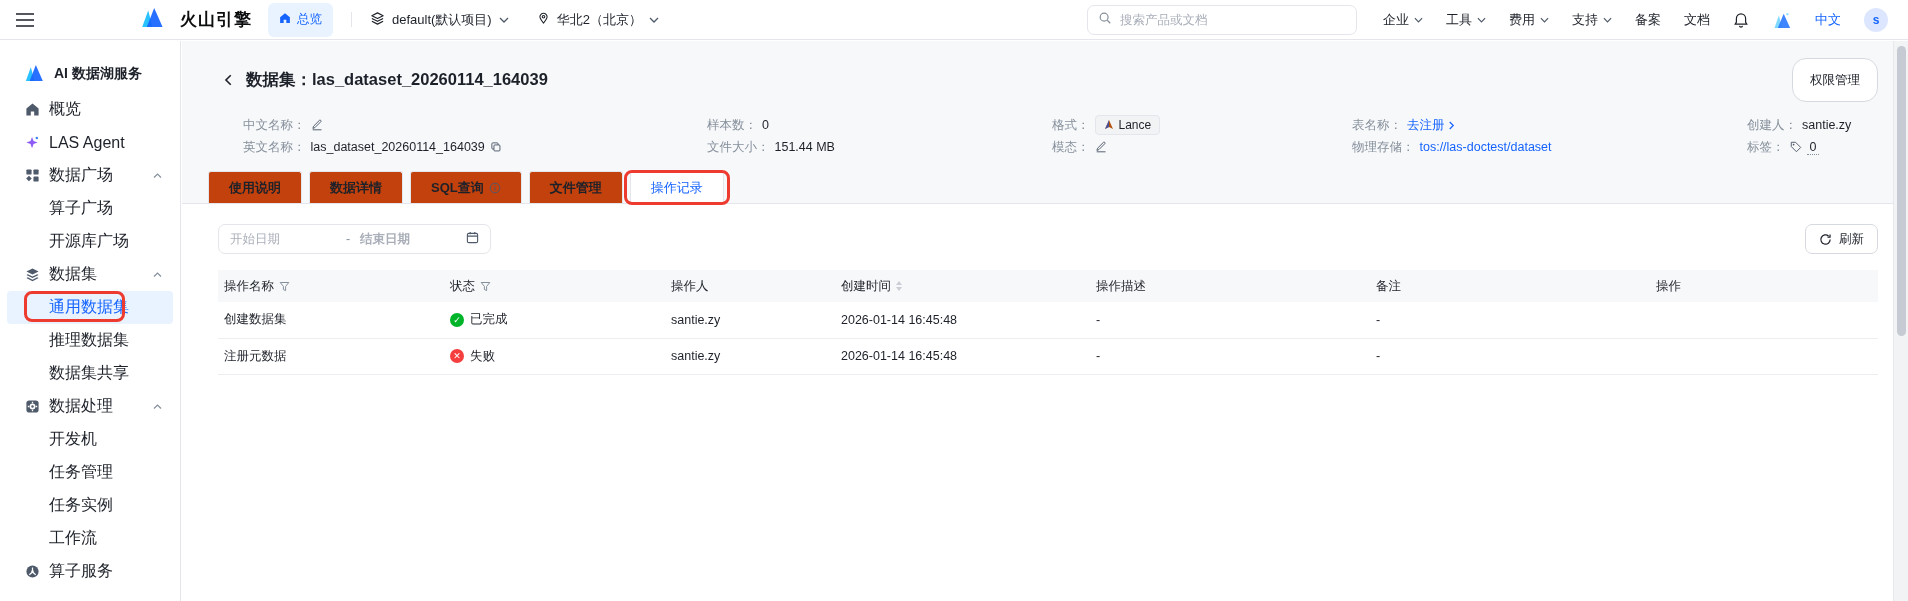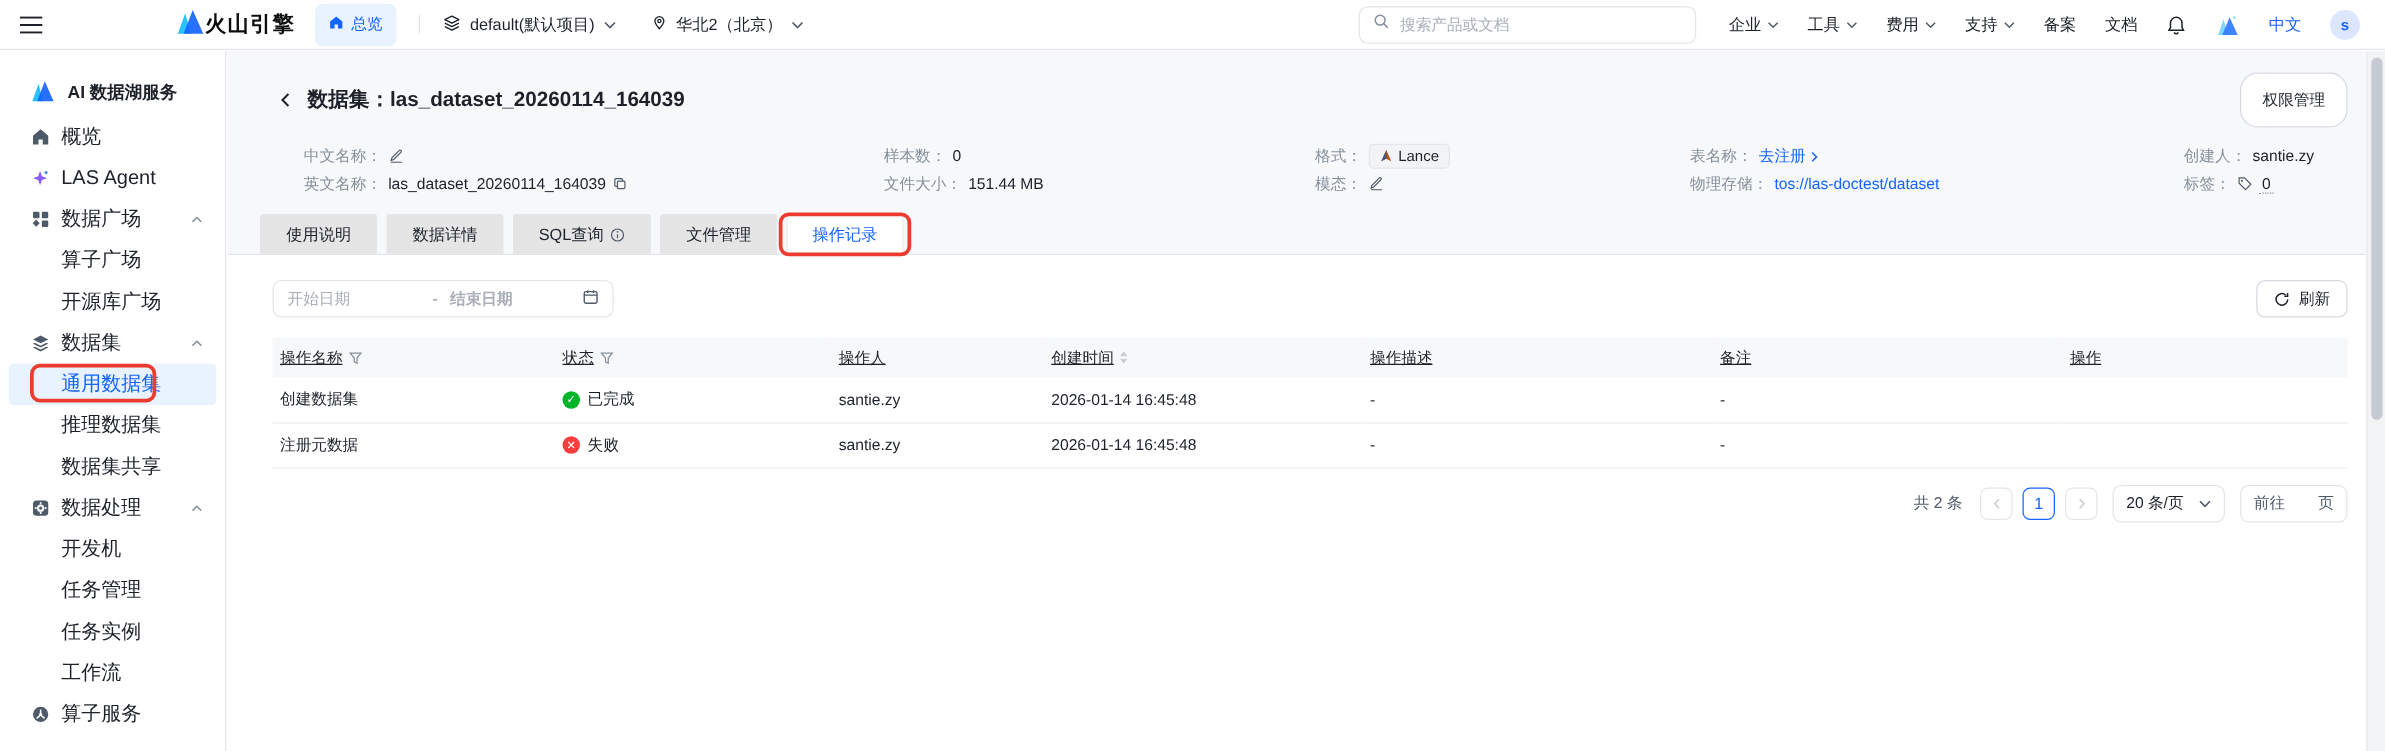--- a/index.html
+++ b/index.html
@@ -6,21 +6,21 @@
   html,body { width:1908px; height:601px; overflow:hidden; }
   body { font-family:"Liberation Sans","DejaVu Sans",sans-serif; color:#1d2129; background:#fff; }
   .screen { position:relative; width:1908px; height:601px; overflow:hidden; }
 
   
   .topnav { position:absolute; top:0; left:0; right:0; height:40px; background:#fff;
             border-bottom:1px solid #e5e6eb; display:flex; align-items:center;
             justify-content:space-between; padding:0 20px 0 16px; z-index:6; }
   .nav-left { display:flex; align-items:center; }
   .hamburger { display:flex; align-items:center; cursor:pointer; }
-  .brand { display:flex; align-items:center; gap:0; margin-left:106px;text-align:center; }
+  .brand { display:flex; align-items:center; gap:16px; margin-left:106px;text-align:center; }
   .brand-text { font-size:17px; font-weight:700; color:#0c0d0e; letter-spacing:1px; }
   .overview-pill { display:flex; align-items:center; gap:6px; background:#e8f3ff; color:#1664ff;
                    font-size:12.5px; height:34px; padding:0 11px; border-radius:6px; margin-left:16px; }
   .nav-divider { width:1px; height:15px; background:#e5e6eb; margin:0 18px; }
   .nav-select { display:flex; align-items:center; gap:7px; font-size:13px; color:#1d2129; margin-right:28px; cursor:pointer; }
   .nav-right { display:flex; align-items:center; }
   .search-box { display:flex; align-items:center; gap:8px; width:270px; height:30px;
                 border:1px solid #e5e6eb; border-radius:7px; padding:0 10px; margin-right:26px;margin-left:32px; }
   .search-box input { border:0; outline:0; flex:1; font-size:12.5px; color:#1d2129; font-family:inherit; background:transparent; }
   .search-box input::placeholder { color:#a9aeb8; }
@@ -58,42 +58,42 @@
   .m-link { color:#1664ff; cursor:pointer; display:flex; align-items:center; gap:3px; }
   .fmt-badge { display:flex; align-items:center; gap:5px; background:#f2f3f5; border:1px solid #e5e6eb;
                border-radius:4px; height:20px; padding:0 8px; font-size:12px; color:#1d2129; }
   .tag-zero { border-bottom:1px dotted #86909c; padding:0 3px; }
   .icon-btn { display:flex; align-items:center; cursor:pointer; }
 
   
   .tabs { display:flex; align-items:flex-end; gap:7px; padding-left:26px; margin-top:13px;
           border-bottom:1px solid #e5e6eb; }
   .tab { position:relative; height:32px; padding:0 20px; display:flex; align-items:center; gap:5px;
-         background:#e5e5e5; border:1px solid #e5e6eb; border-bottom:none; border-radius:3px 3px 0 0;
-         font-size:13px; color:#1d2129; cursor:pointer; }
+         background:#c2410c; border:1px solid #e5e6eb; border-bottom:none; border-radius:3px 3px 0 0;
+         font-size:13px; color:#1d2129; cursor:pointer;font-weight:bold; }
   .tab.active { background:#fff; color:#1664ff; font-weight:500; margin-bottom:-1px; height:33px; z-index:2; }
   .annotation-box { position:absolute; border:3px solid #ee3b2f; border-radius:8px; pointer-events:none; z-index:9; }
   .tab .annotation-box { inset:-2px -7px -1px -7px; }
   .side-item .annotation-box { left:17px; top:0px; width:101px; height:31px; }
 
   
   .panel { background:#fff; height:416px; padding:20px 0 0 36px; }
   .filter-row { display:flex; align-items:center; justify-content:space-between; padding-right:15px; }
   .date-range { display:flex; align-items:center; width:273px; height:30px; border:1px solid #e5e6eb;
                 border-radius:7px; padding:0 11px; font-size:12.5px; color:#a9aeb8; }
   .date-range .dr-start { flex:1; }
   .date-range .dr-sep { color:#86909c; margin:0 10px; }
   .date-range .dr-end { flex:1;font-weight:bold; }
   .refresh-btn { height:30px; padding:0 13px; background:#fff; border:1px solid #d6dae0; border-radius:7px;
                  display:flex; align-items:center; gap:7px; font-size:12.5px; color:#1d2129; cursor:pointer; font-family:inherit; }
 
   table { border-collapse:collapse; table-layout:fixed; width:1660px; margin-top:16px; }
   thead th { background:#f7f8fa; height:32px; font-size:12.5px; font-weight:500; color:#1d2129;
              text-align:left; padding:0 8px 0 6px; }
-  thead th .th-inner { display:flex; align-items:center; gap:5px;text-decoration:underline; }
+  thead th .th-inner { display:flex; align-items:center; gap:5px; }
   tbody td { height:36px; font-size:12.5px; color:#1d2129; padding:0 8px 0 6px; border-bottom:1px solid #eceef1; }
   .status-cell { display:flex; align-items:center; gap:6px; }
   .status-dot { width:14px; height:14px; border-radius:50%; color:#fff; font-size:9px; font-weight:700;
                 display:flex; align-items:center; justify-content:center; flex:none; }
   .status-dot.success { background:#00b42a; }
   .status-dot.error { background:#f53f3f; }
   .sort-icons { display:flex; flex-direction:column; gap:2px; }
   .sort-icons i { width:0; height:0; border-left:3.5px solid transparent; border-right:3.5px solid transparent; }
   .sort-icons .up { border-bottom:4px solid #c9cdd4; }
   .sort-icons .down { border-top:4px solid #c9cdd4; }
@@ -582,45 +582,20 @@
             </td>
             <td>santie.zy</td>
             <td>2026-01-14 16:45:48</td>
             <td>-</td>
             <td>-</td>
             <td></td>
           </tr>
         </tbody>
       </table>
 
-      <div class="pagination">
-        <span class="pg-total">共 2 条</span>
-        <span class="pg-btn">
-          <svg width="7" height="10" viewBox="0 0 8 10" fill="none" stroke="#c9cdd4" stroke-width="1.4">
-              <path d="M6 1 2 5 6 9"></path>
-            </svg>
-        </span>
-        <span class="pg-btn page-active">1</span>
-        <span class="pg-btn">
-          <svg width="7" height="10" viewBox="0 0 8 10" fill="none" stroke="#c9cdd4" stroke-width="1.4">
-              <path d="M2 1 6 5 2 9"></path>
-            </svg>
-        </span>
-        <span class="pg-size">
-          <span>20 条/页</span>
-          <svg width="10" height="6" viewBox="0 0 10 6" fill="none" stroke="#4e5969" stroke-width="1.3">
-              <path d="M1 1 5 5 9 1"></path>
-            </svg>
-        </span>
-        <span class="pg-jumper">
-          <span>前往</span>
-          <input type="text" style="">
-          <span>页</span>
-        </span>
-      </div>
     </section>
   </main>
 
   <div class="scrollbar">
     <div class="scroll-thumb"></div>
   </div>
 
 </div>
 
 </body></html>

